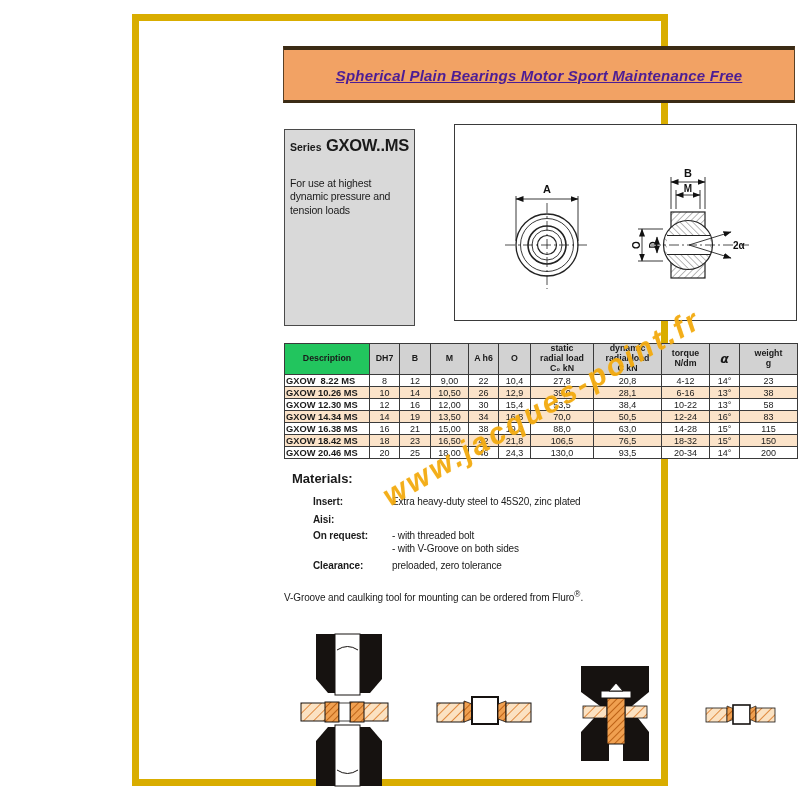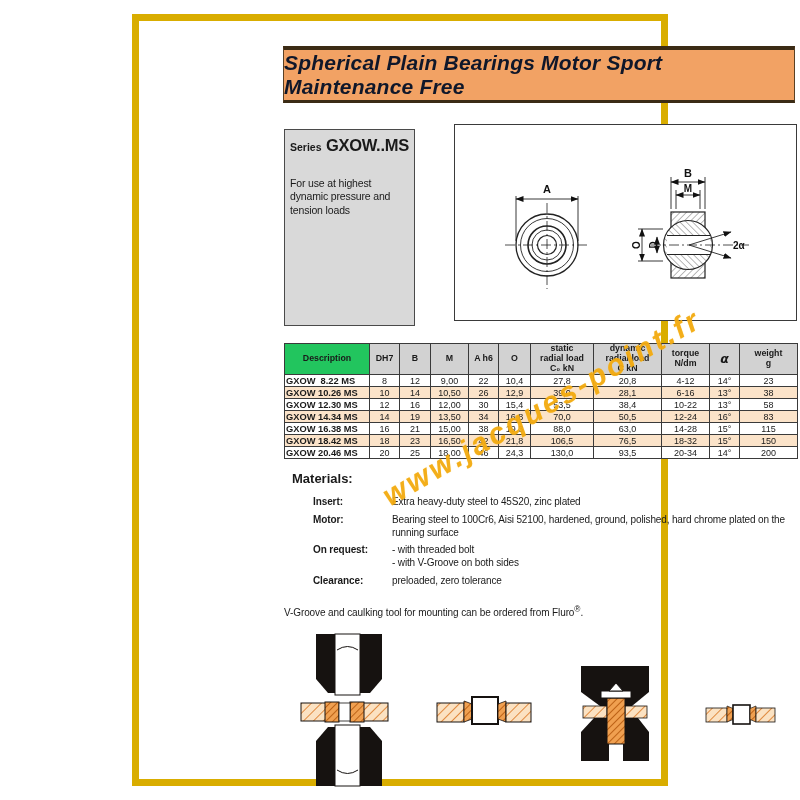--- a/index.html
+++ b/index.html
@@ -3,21 +3,21 @@
 <meta charset="utf-8">
 <style>
   html,body{margin:0;padding:0;background:#fff;}
   .canvas{position:relative;width:800px;height:800px;background:#fff;overflow:hidden;
           font-family:"Liberation Sans",sans-serif;color:#1a1a1a;}
   .frame{position:absolute;left:132px;top:14px;width:536px;height:772px;
          box-sizing:border-box;border:7px solid #d9ad00;background:#fff;}
   .banner{position:absolute;left:144px;top:25px;width:512px;height:57px;box-sizing:border-box;
           background:#f2a264;border:1px solid #5a4024;border-top:4px solid #3b2b15;border-bottom:3px solid #3b2b15;
           display:flex;align-items:center;justify-content:center;}
-  .banner span{font-size:21px;font-weight:bold;font-style:italic;color:#0f172a;letter-spacing:.2px;}
+  .banner span{font-size:15px;font-weight:bold;font-style:italic;color:#4c1d95;letter-spacing:.2px;text-decoration:underline;}
   .series-box{position:absolute;left:145px;top:108px;width:131px;height:197px;box-sizing:border-box;
               background:#d9d9d9;border:1.5px solid #4a4a4a;padding:6px 5px;}
   .series-line{white-space:nowrap;}
   .s-label{font-weight:bold;font-size:10.5px;}
   .s-name{font-weight:bold;font-size:16.5px;letter-spacing:-.3px;}
   .s-desc,.s-usage{margin:8px 0 0 0;font-size:10.5px;line-height:1.28;white-space:pre-line;letter-spacing:-.15px;}
   .s-usage{margin-top:22px;}
   .drawing-box{position:absolute;left:315px;top:103px;width:343px;height:197px;box-sizing:border-box;
                background:#fff;border:1.5px solid #3a3a3a;}
   .spec-table{position:absolute;left:145px;top:322px;width:513px;border-collapse:collapse;
@@ -260,23 +260,21 @@
     <div class="watermark">www.jacques-point.fr</div>
 
     <div class="materials">
       <div class="m-head">Materials:</div>
       <div>
           <div class="m-row">
             <div class="m-label">Insert:</div>
             <div class="m-value">Extra heavy-duty steel to 45S20, zinc plated</div>
           </div>
           <div class="m-row">
-            <div class="m-label">Motor:</div>
-            <div class="m-value">Bearing steel to 100Cr6, Aisi 52100, hardened, ground, polished, hard chrome plated on the
-running surface</div>
+            <div class="m-label">Aisi:</div>
           </div>
           <div class="m-row">
             <div class="m-label">On request:</div>
             <div class="m-value">- with threaded bolt
 - with V-Groove on both sides</div>
           </div>
           <div class="m-row">
             <div class="m-label">Clearance:</div>
             <div class="m-value">preloaded, zero tolerance</div>
           </div>

